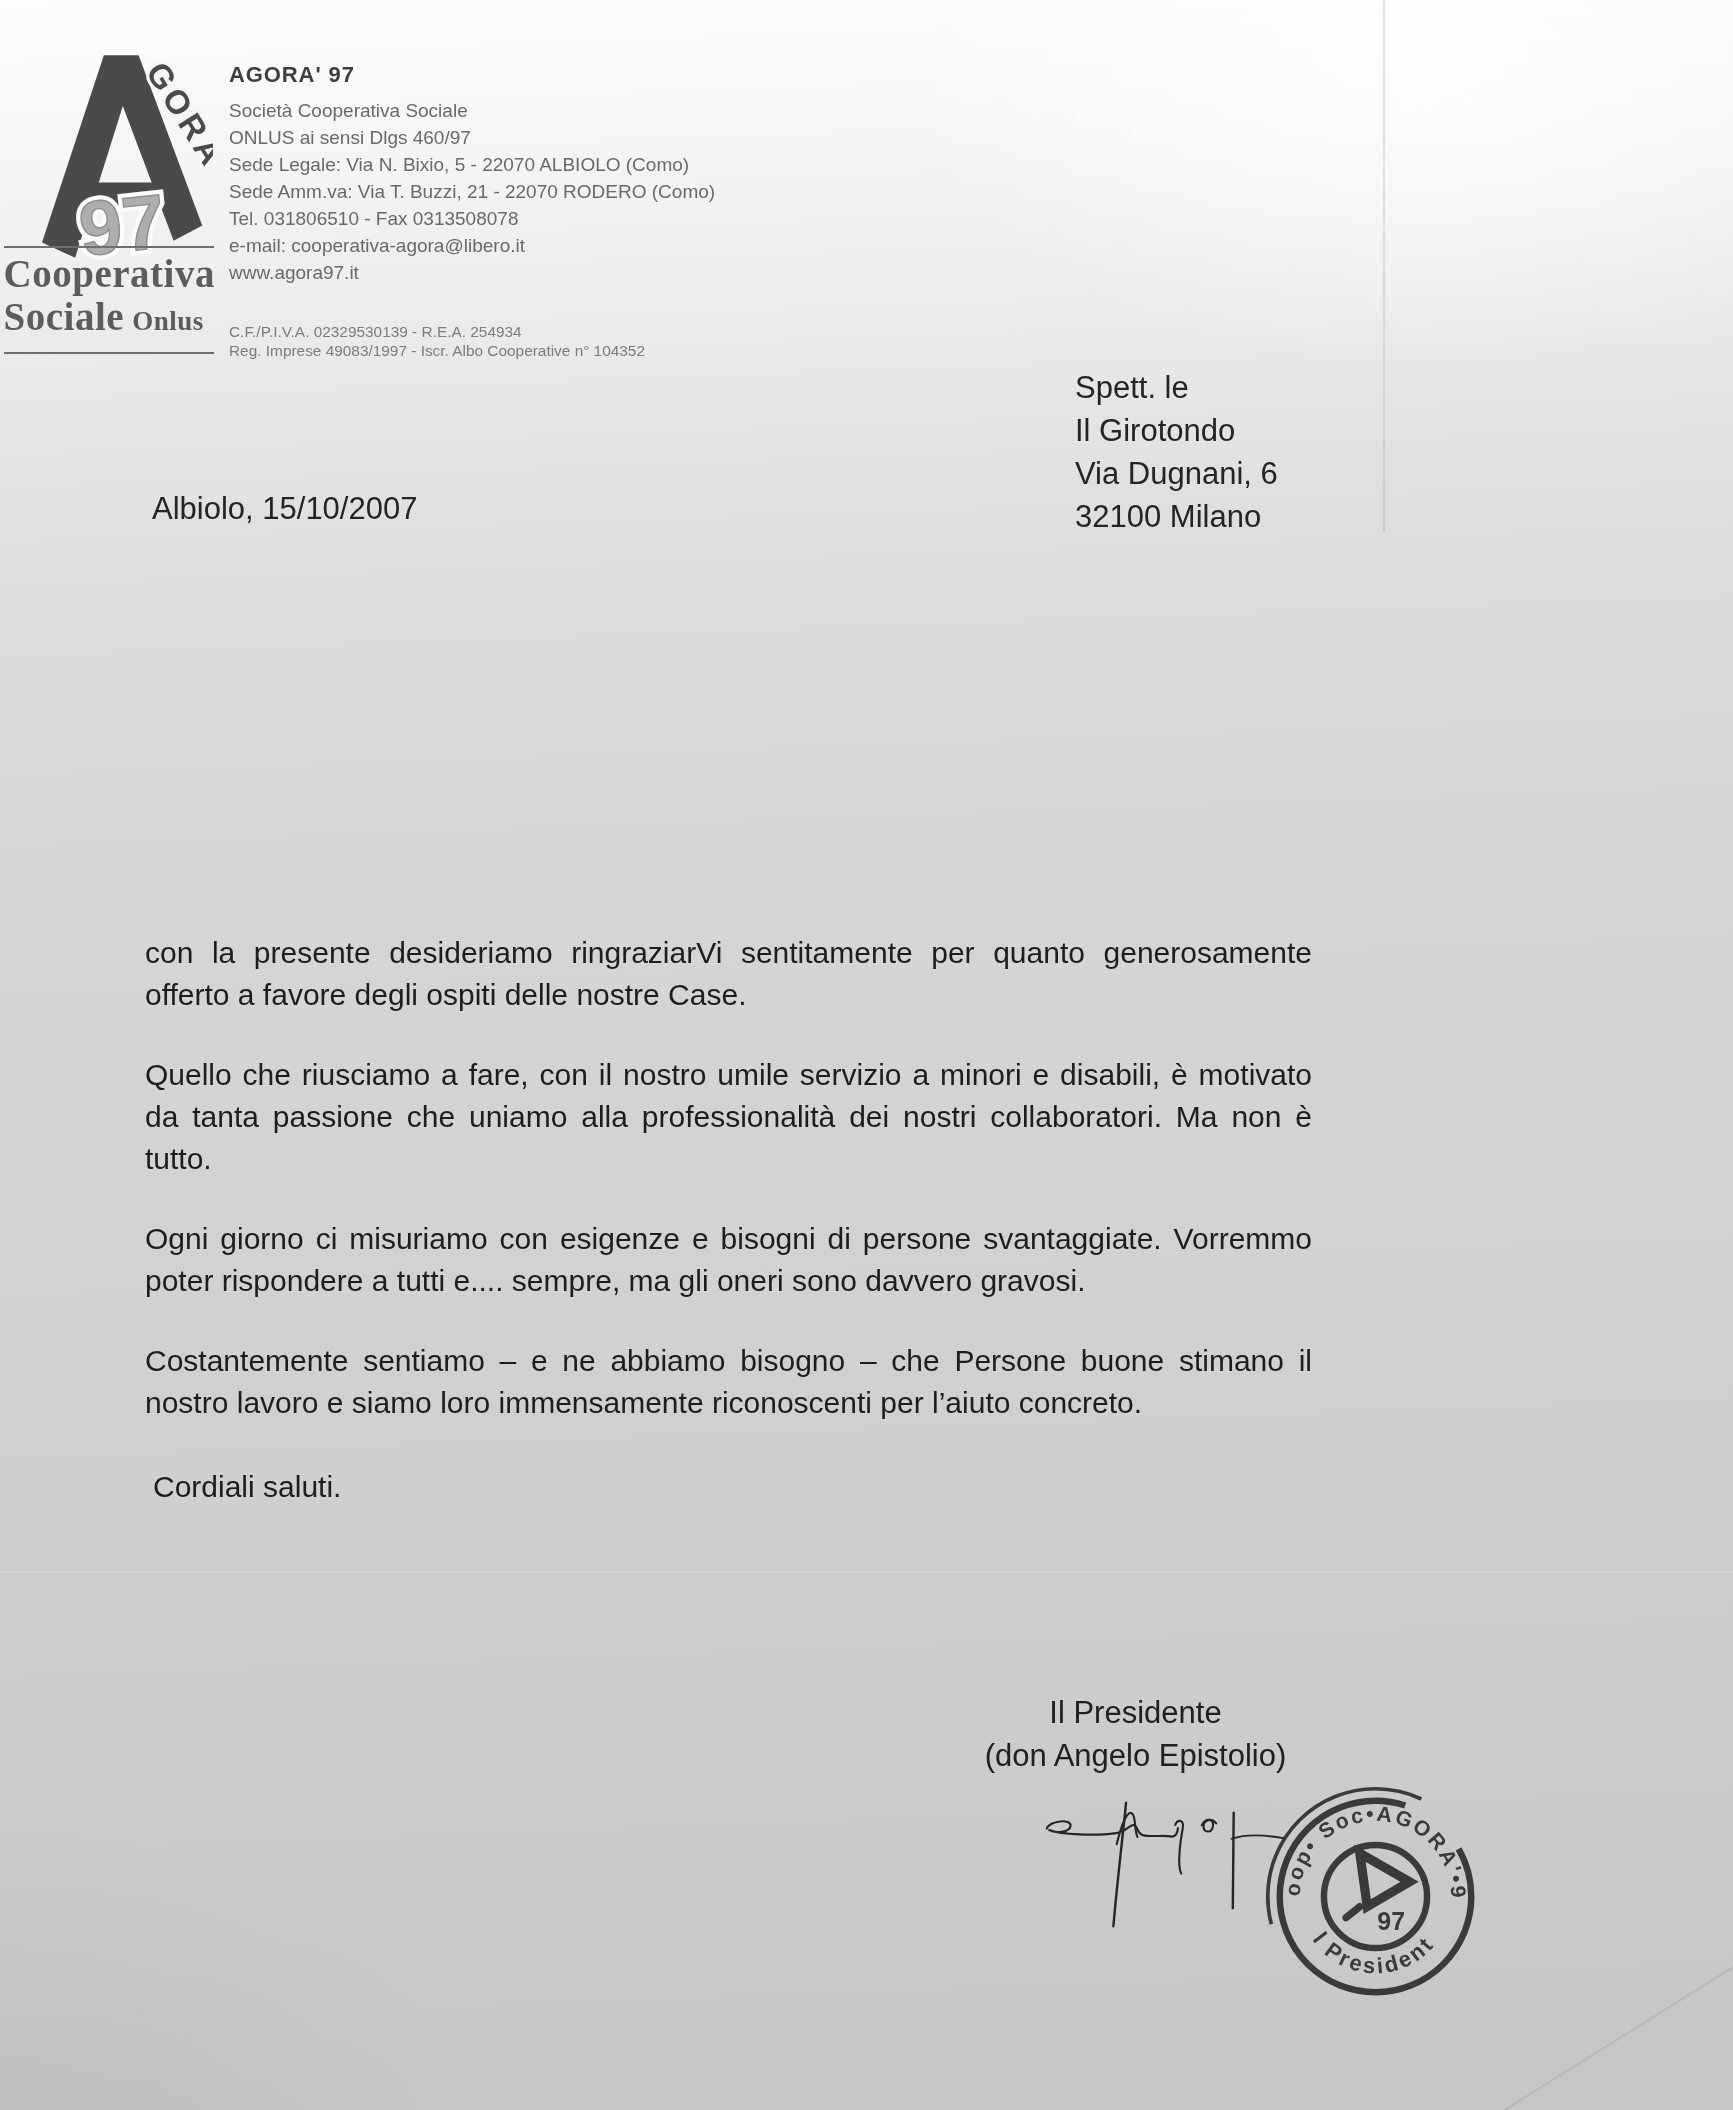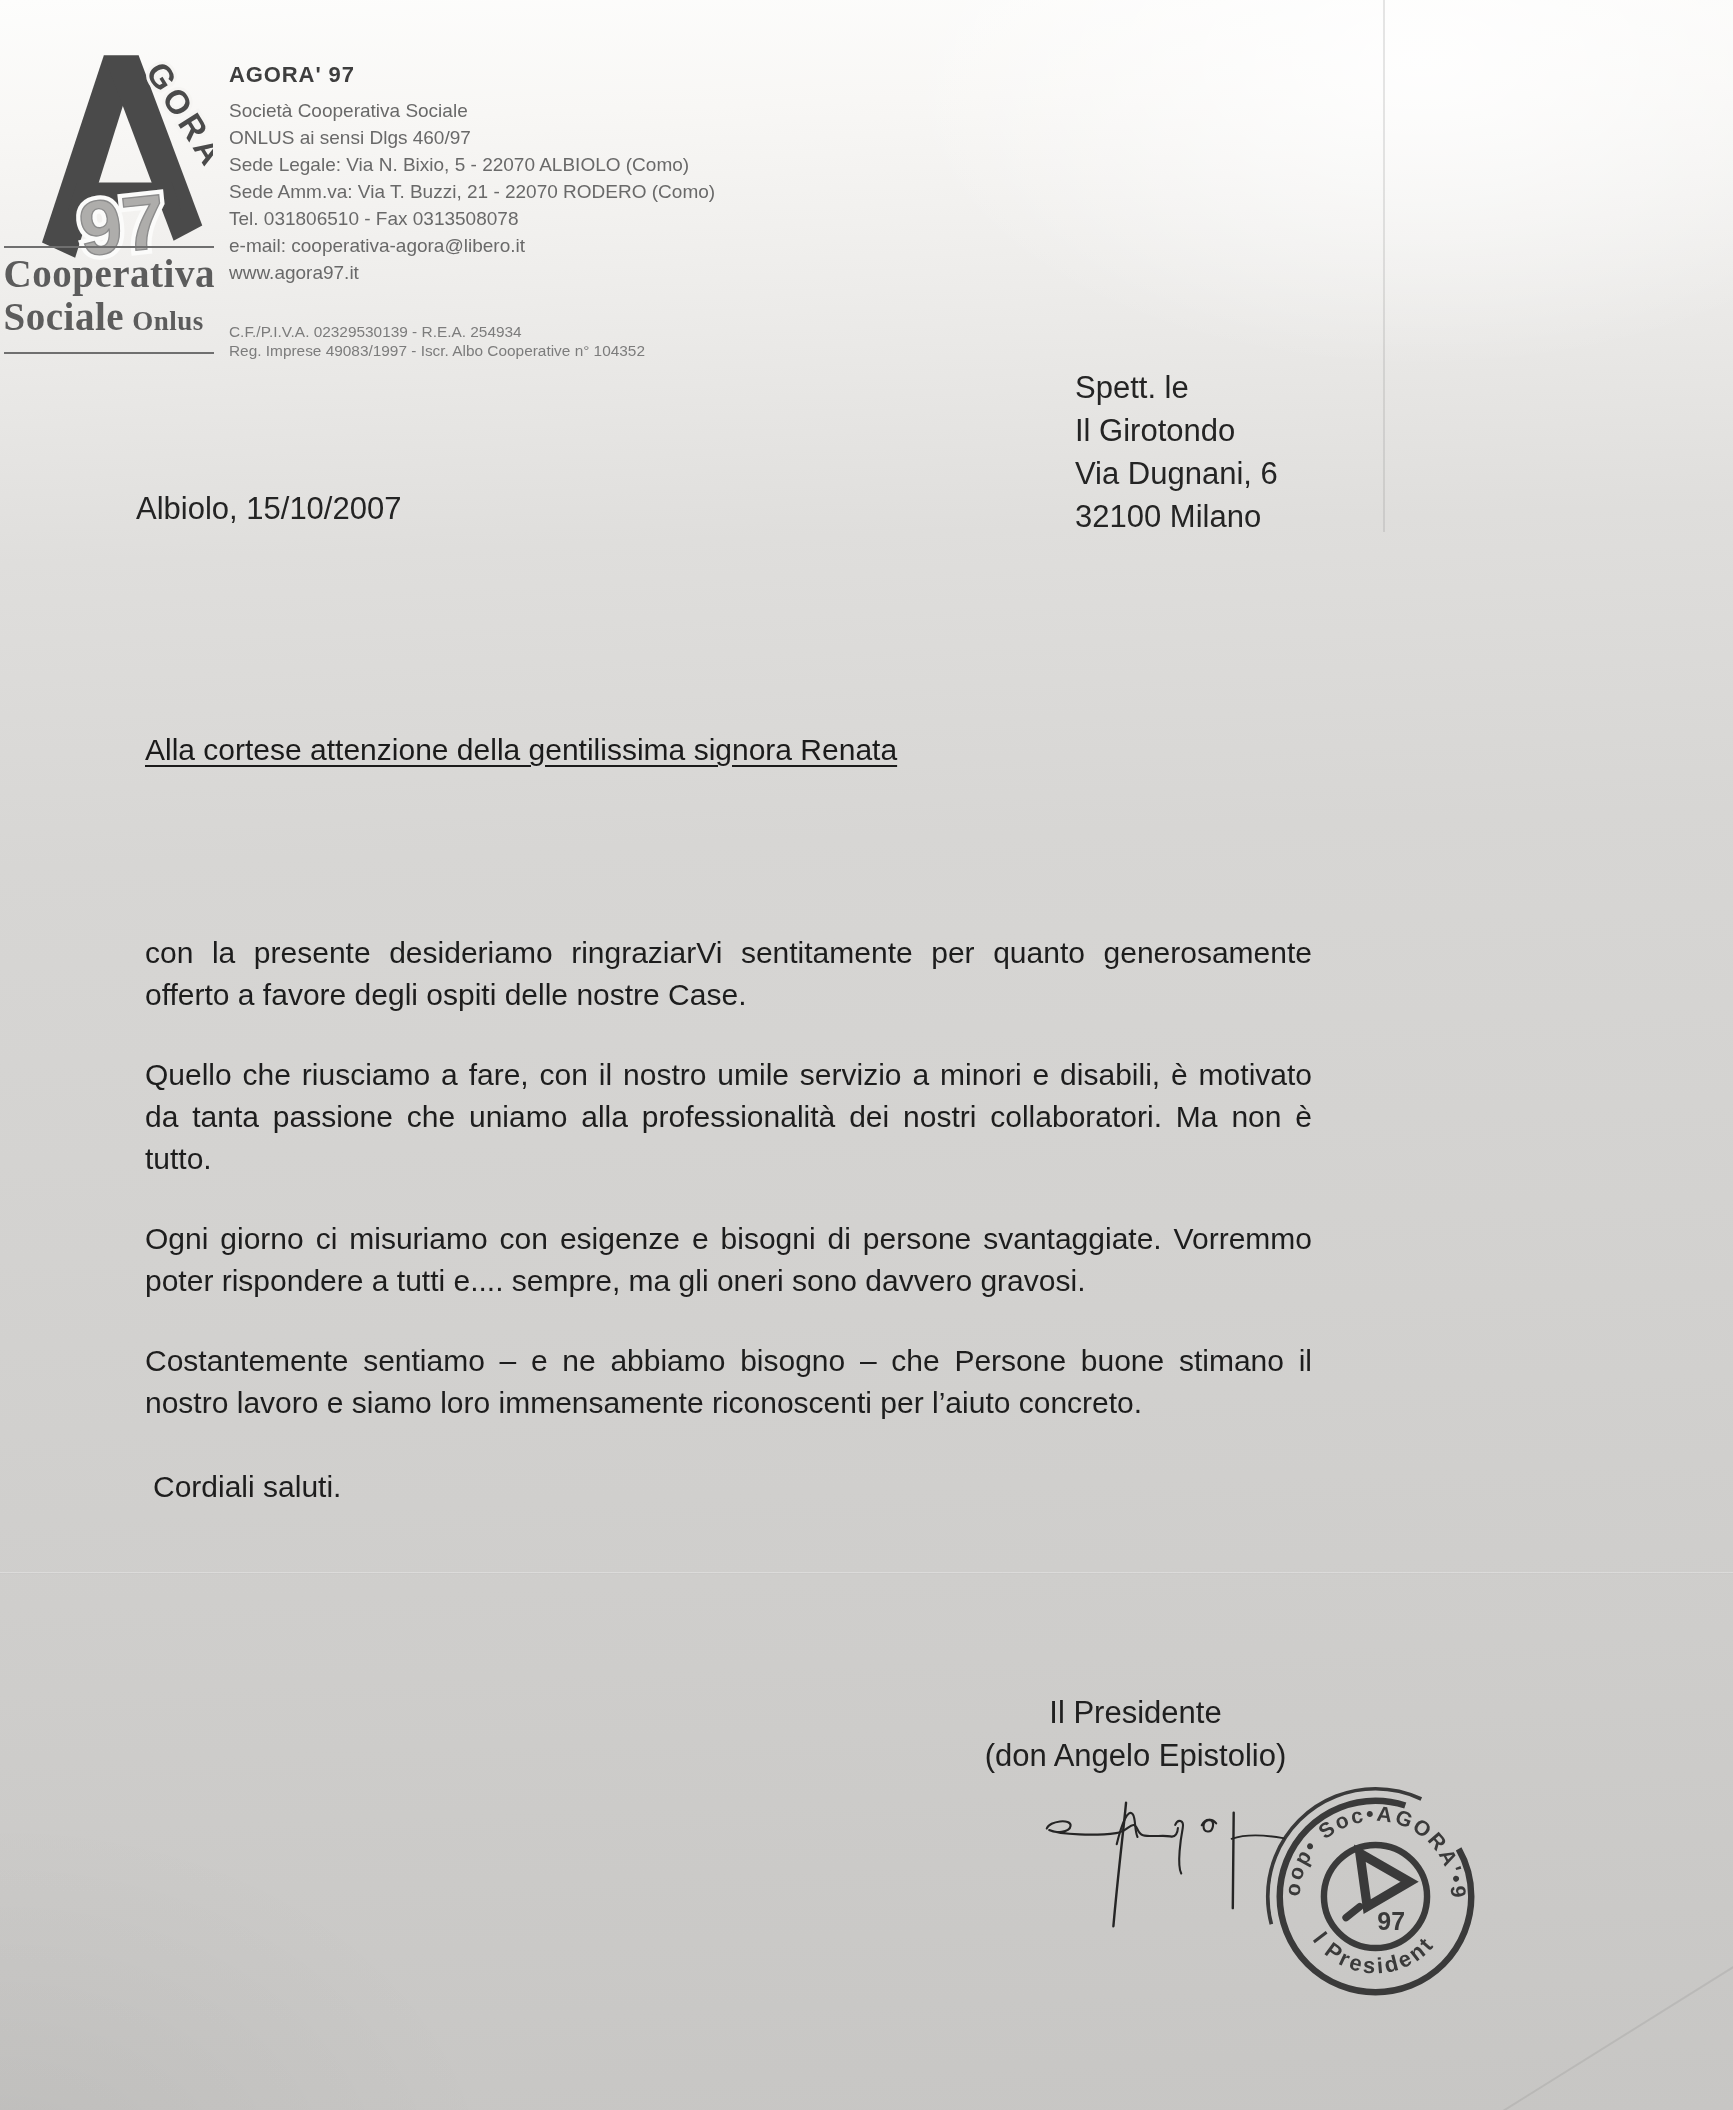--- a/index.html
+++ b/index.html
@@ -21,21 +21,21 @@
     left:3.6px;top:246px;width:210px;
     border-top:2.7px solid #6f6f6f;border-bottom:2.7px solid #6f6f6f;
     padding:5.4px 0 9px 0;
     font-family:"Liberation Serif",serif;font-weight:bold;color:#5c5c5c;
   }
   .coop-line1{font-size:39px;line-height:42px;letter-spacing:0.5px;}
   .coop-line2{font-size:39px;line-height:43px;letter-spacing:0.5px;}
   .coop-onlus{font-size:27px;margin-left:8.1px;}
   
   .recipient{left:1075px;top:366px;font-size:31px;line-height:43px;color:#242424;}
-  .date-line{left:136px;top:491px;font-size:31px;color:#242424;}
+  .date-line{left:152px;top:491px;font-size:31px;color:#242424;}
   
   .attention{
     left:145px;top:733px;font-size:30px;color:#1b1b1b;
     text-decoration:underline;text-decoration-thickness:1.8px;text-underline-offset:5.4px;
   }
   .body-text{left:145px;top:894px;width:1167px;font-size:30px;line-height:42px;text-align:justify;}
   .body-text p{margin:38px 0 0 0;}
   .body-text .salutation{margin:0;}
   .body-text .thanks{margin:0;}
   .body-text .closing{margin:42px 0 0 8px;text-align:left;}
@@ -85,21 +85,20 @@
 
   <div class="abs recipient">
     <div>Spett. le</div>
     <div>Il Girotondo</div>
     <div>Via Dugnani, 6</div>
     <div>32100 Milano</div>
   </div>
 
   <div class="abs date-line">Albiolo, 15/10/2007</div>
 
-  <div class="abs attention">Alla cortese attenzione della gentilissima signora Renata</div>
 
   <div class="abs body-text">
     <p>con la presente desideriamo ringraziarVi sentitamente per quanto generosamente offerto a favore degli ospiti delle nostre Case.</p>
     <p>Quello che riusciamo a fare, con il nostro umile servizio a minori e disabili, è motivato da tanta passione che uniamo alla professionalità dei nostri collaboratori.  Ma non è tutto.</p>
     <p>Ogni giorno ci misuriamo con esigenze e bisogni di persone svantaggiate. Vorremmo poter rispondere a tutti e.... sempre, ma gli oneri sono davvero gravosi.</p>
     <p>Costantemente sentiamo – e ne abbiamo bisogno – che Persone buone stimano il nostro lavoro e siamo loro immensamente riconoscenti per l’aiuto concreto.</p>
     <p class="closing">Cordiali saluti.</p>
   </div>
 
   <div class="abs signoff">

